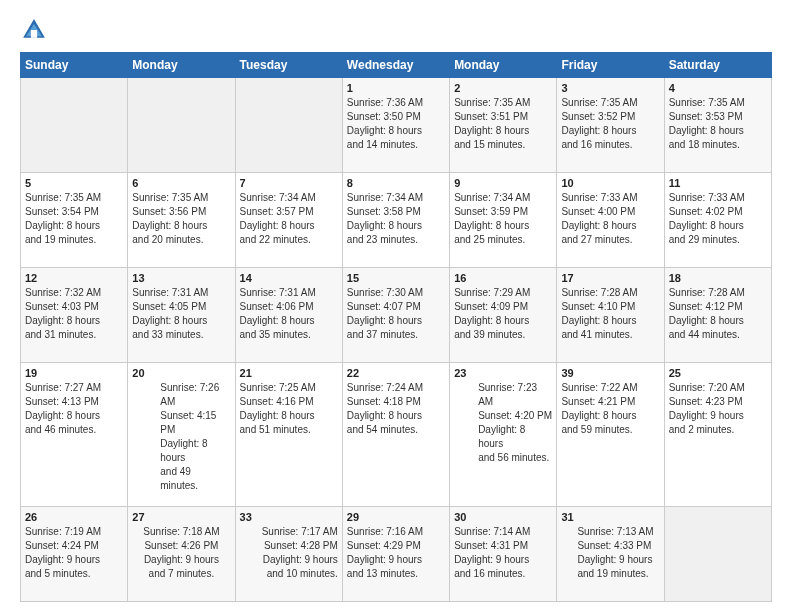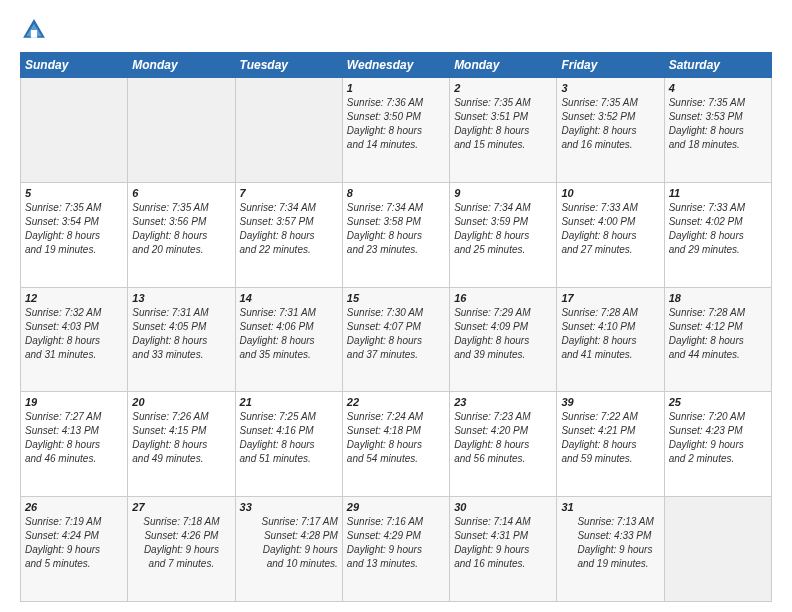--- a/index.html
+++ b/index.html
@@ -9,21 +9,20 @@
       width: 792px;
       height: 612px;
       overflow: hidden;
     }
     .page {
       width: 792px;
       height: 612px;
       padding: 16px 20px 10px 20px;
       display: flex;
       flex-direction: column;
-      font-style: italic;
     }
     .header {
       display: flex;
       align-items: flex-start;
       justify-content: space-between;
       margin-bottom: 8px;
     }
     .logo {
       display: flex;
       align-items: center;
@@ -275,42 +274,42 @@
         <tr>
           <td>
             <span class="day-number">19</span>
             <div class="day-info" style="white-space: pre-line;">Sunrise: 7:27 AM
 Sunset: 4:13 PM
 Daylight: 8 hours
 and 46 minutes.</div>
           </td>
           <td>
             <span class="day-number">20</span>
-            <div class="day-info" style="white-space: pre-line;">Sunrise: 7:26 AM
+            <div class="day-info" style="white-space: pre-line; margin-left: 28px;">Sunrise: 7:26 AM
 Sunset: 4:15 PM
 Daylight: 8 hours
 and 49 minutes.</div>
           </td>
           <td>
             <span class="day-number">21</span>
             <div class="day-info" style="white-space: pre-line;">Sunrise: 7:25 AM
 Sunset: 4:16 PM
 Daylight: 8 hours
 and 51 minutes.</div>
           </td>
           <td>
             <span class="day-number">22</span>
             <div class="day-info" style="white-space: pre-line;">Sunrise: 7:24 AM
 Sunset: 4:18 PM
 Daylight: 8 hours
 and 54 minutes.</div>
           </td>
           <td>
             <span class="day-number">23</span>
-            <div class="day-info" style="white-space: pre-line;">Sunrise: 7:23 AM
+            <div class="day-info" style="white-space: pre-line; margin-left: 24px;">Sunrise: 7:23 AM
 Sunset: 4:20 PM
 Daylight: 8 hours
 and 56 minutes.</div>
           </td>
           <td>
             <span class="day-number">39</span>
             <div class="day-info" style="white-space: pre-line;">Sunrise: 7:22 AM
 Sunset: 4:21 PM
 Daylight: 8 hours
 and 59 minutes.</div>

